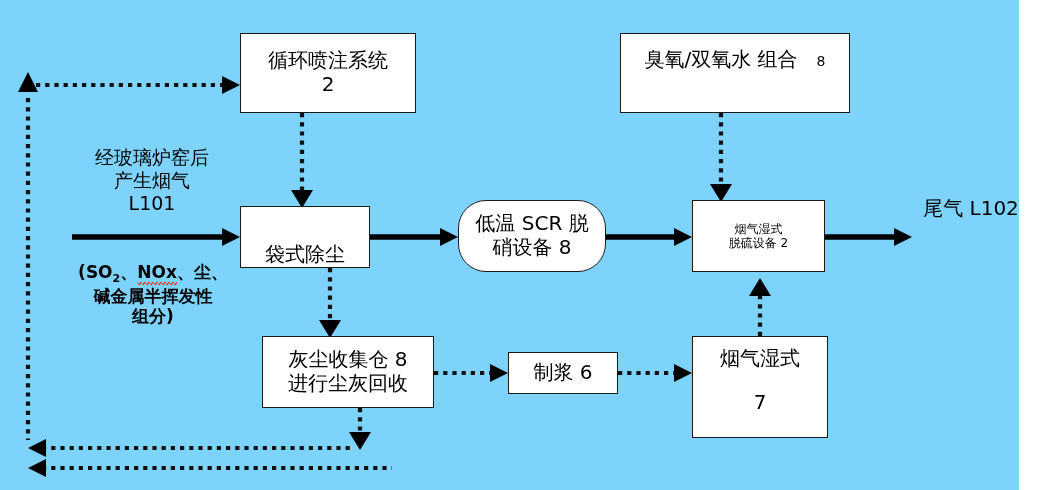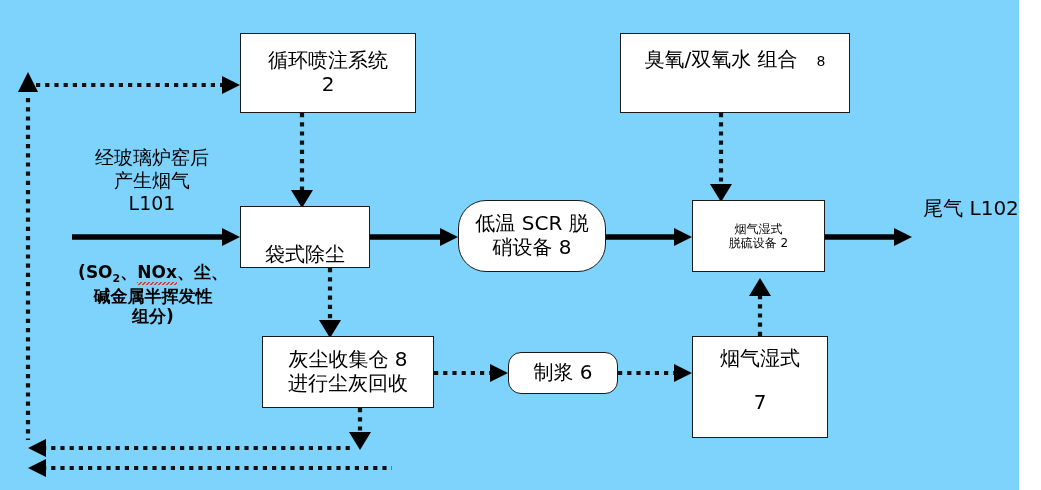--- a/index.html
+++ b/index.html
@@ -129,21 +129,21 @@
     </div>
   </div>
 
   <div class="box" style="left:262px;top:336px;width:172px;height:72px;font-size:20px;">
     <div class="inner">
       <div>灰尘收集仓 8</div>
       <div>进行尘灰回收</div>
     </div>
   </div>
 
-  <div class="box" style="left:508px;top:352px;width:110px;height:42px;font-size:20px;border-radius:13px;">
+  <div class="box" style="left:508px;top:352px;width:110px;height:42px;font-size:20px;">
     <div class="inner">
       <div>制浆 6</div>
     </div>
   </div>
 
   <div class="box" style="left:692px;top:336px;width:136px;height:102px;font-size:20px;align-items:flex-start;padding-top:10px;">
     <div class="inner">
       <div>烟气湿式</div>
       <div style="margin-top:20px;">7</div>
     </div>

